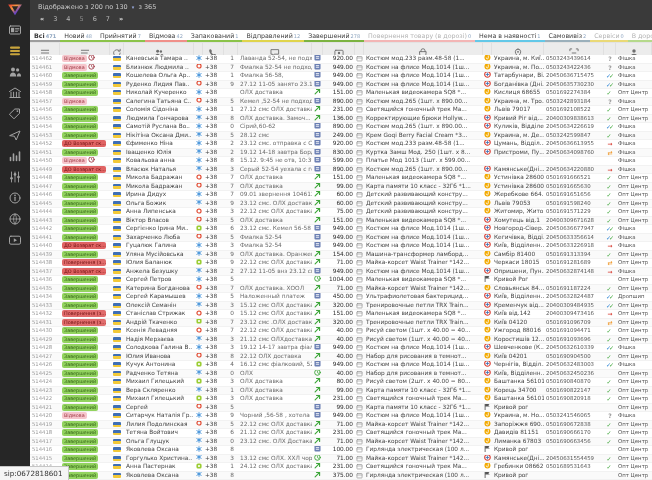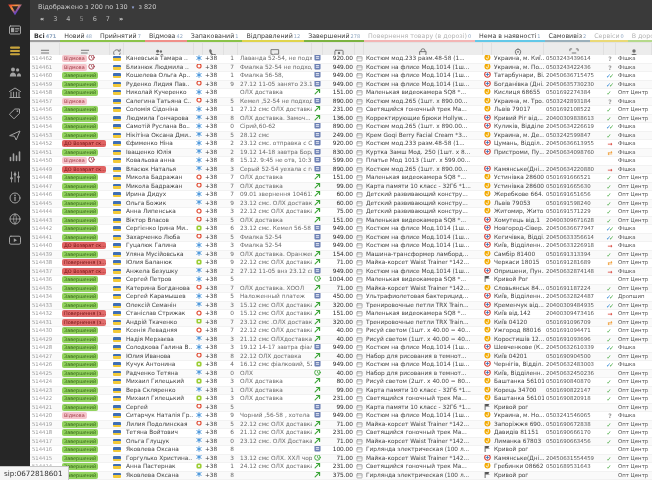--- a/index.html
+++ b/index.html
@@ -146,21 +146,21 @@
             <rect x="1.5" y="3.2" width="11" height="8" rx="1.4" fill="none" stroke="#a3a3a3" stroke-width="1" stroke-linecap="round" stroke-linejoin="round"></rect>
             <path d="M5.8 5.3l3.2 1.9-3.2 1.9z" fill="#a3a3a3"></path>
           </svg></span>
       </div>
     </aside>
   <div class="main">
     <div class="topbar">
       <div class="line1">
         <span>Відображено з 200 по 130</span>
         <span class="caret">▾</span>
-        <span>з 820</span>
+        <span>з 365</span>
       </div>
       <div class="pager">
           <span class="nav">«</span>
           <span class="pg">3</span>
           <span class="pg">4</span>
           <span class="pg cur">5</span>
           <span class="pg">6</span>
           <span class="pg">7</span>
           <span class="nav">»</span>
         </div>

